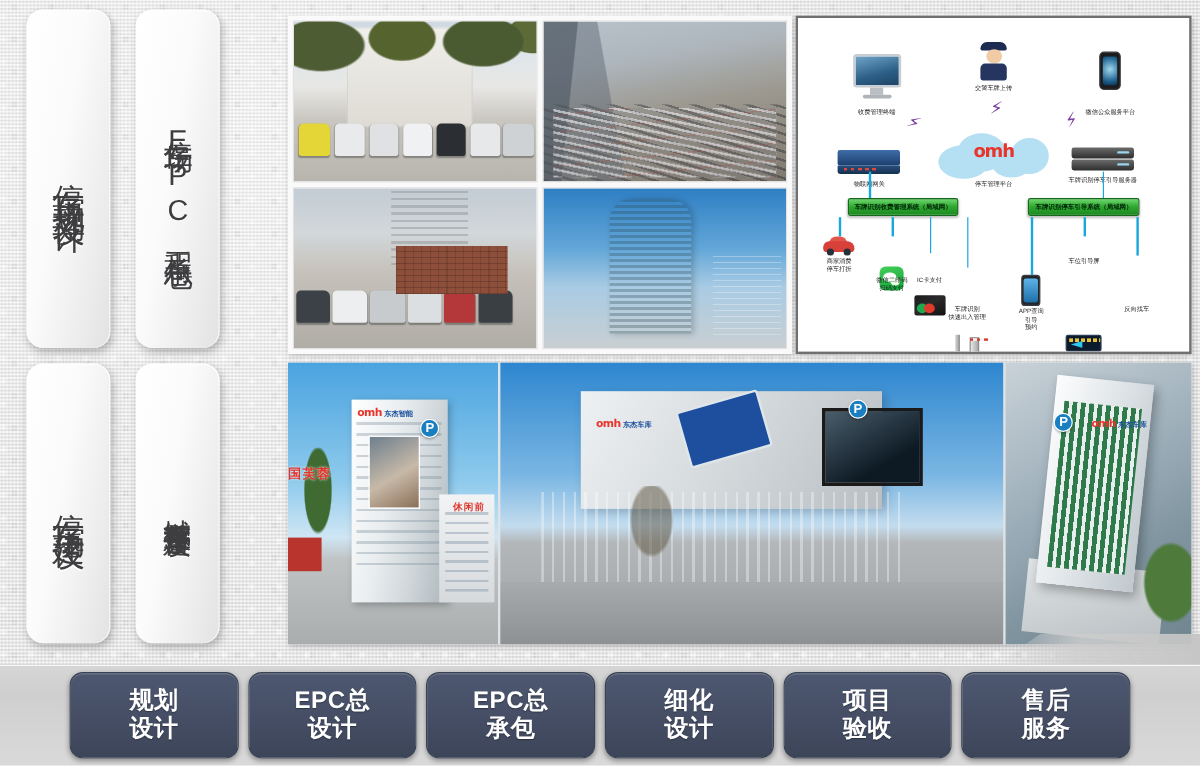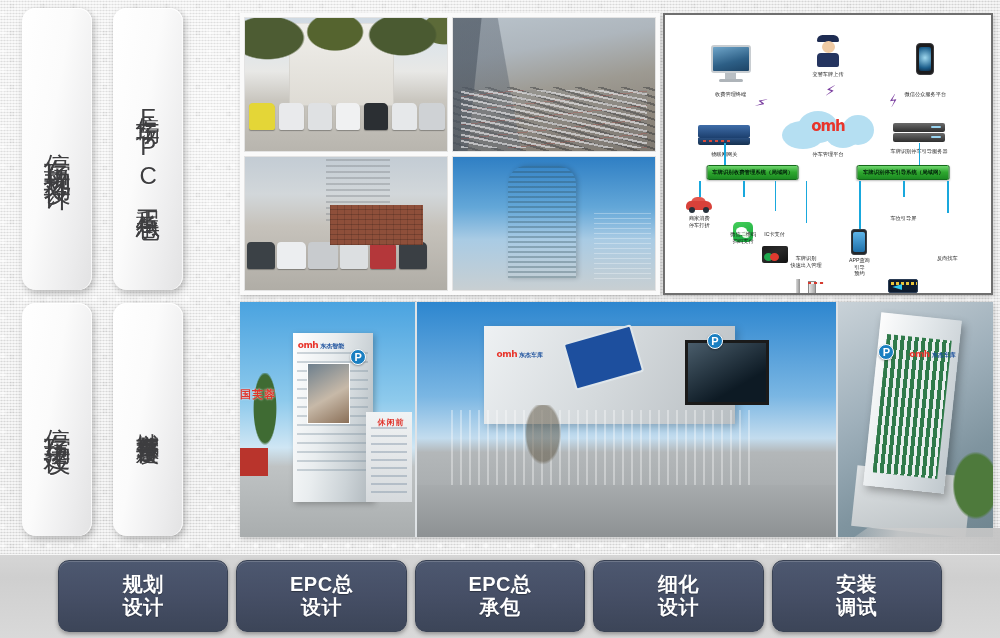--- a/index.html
+++ b/index.html
@@ -557,18 +557,22 @@
     </div>
     <div class="step-btn">
       <span class="l1">EPC总</span>
       <span class="l2">承包</span>
     </div>
     <div class="step-btn">
       <span class="l1">细化</span>
       <span class="l2">设计</span>
     </div>
     <div class="step-btn">
-      <span class="l1">安装</span>
-      <span class="l2">调试</span>
+      <span class="l1">项目</span>
+      <span class="l2">验收</span>
+    </div>
+    <div class="step-btn">
+      <span class="l1">售后</span>
+      <span class="l2">服务</span>
     </div>
   </div>
 
 </div>
 
 </body></html>

